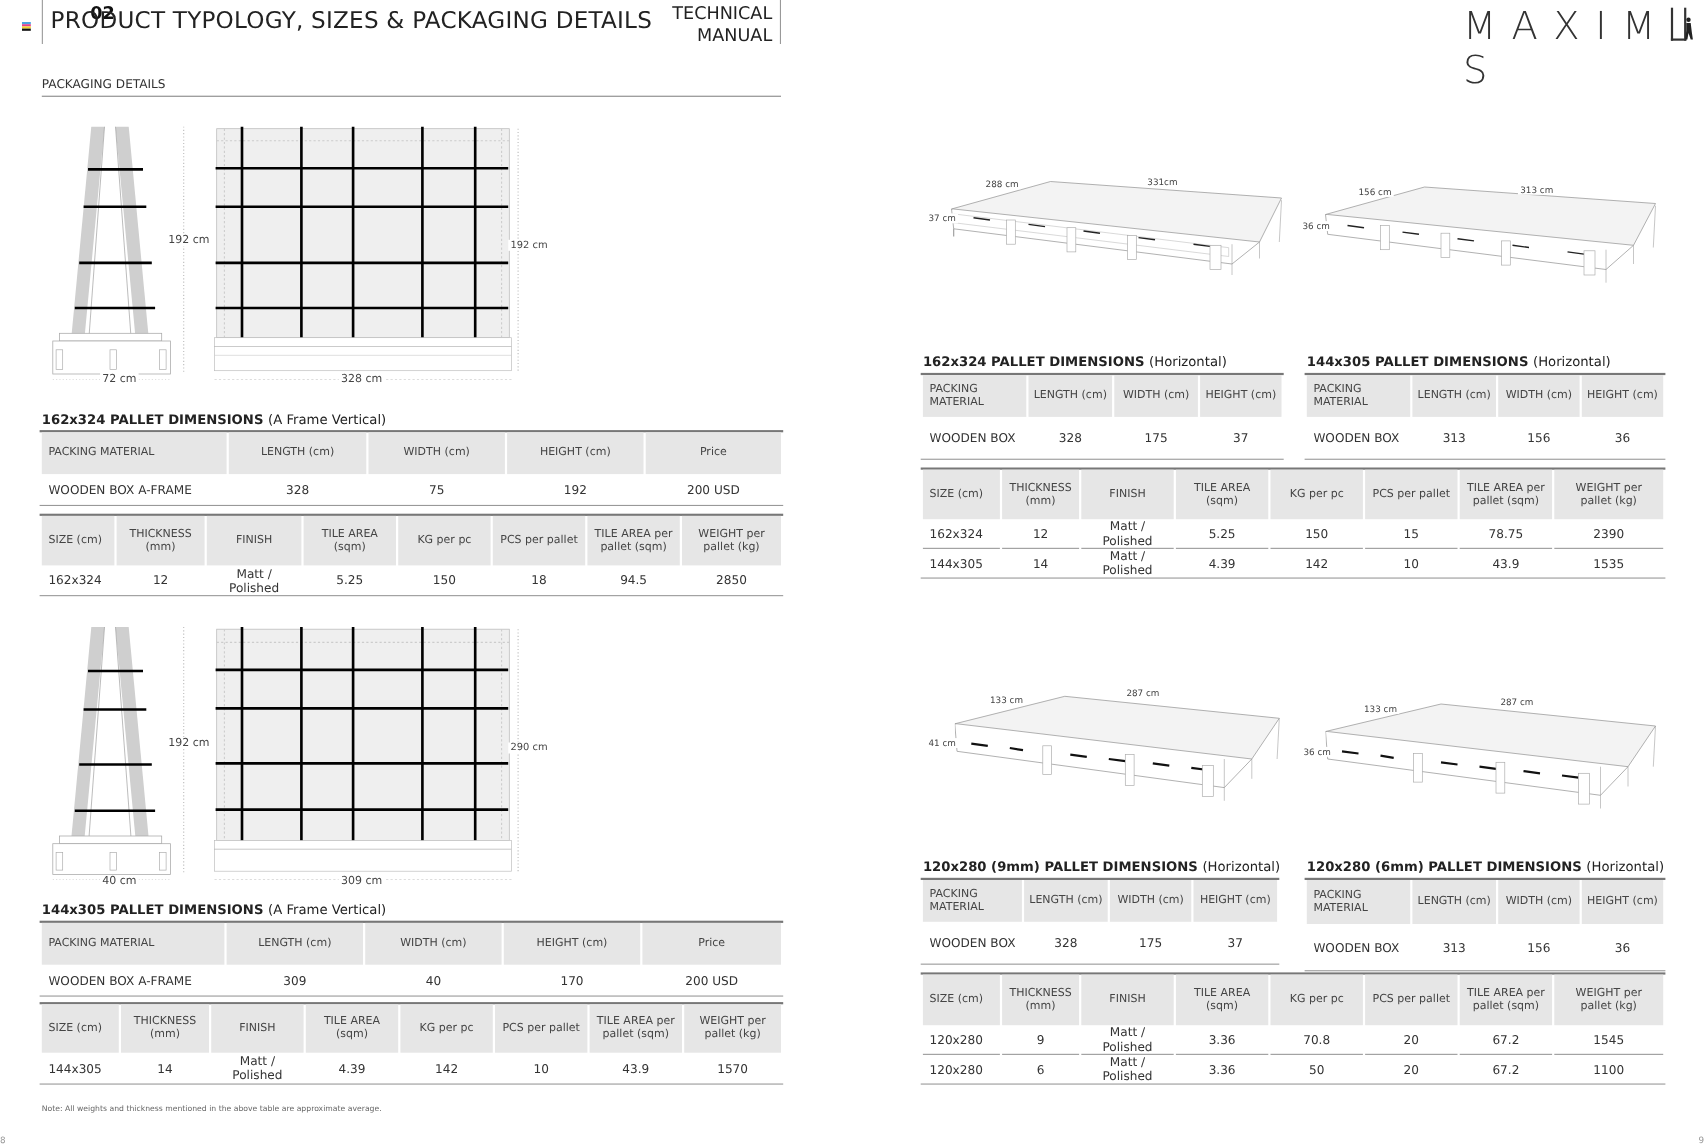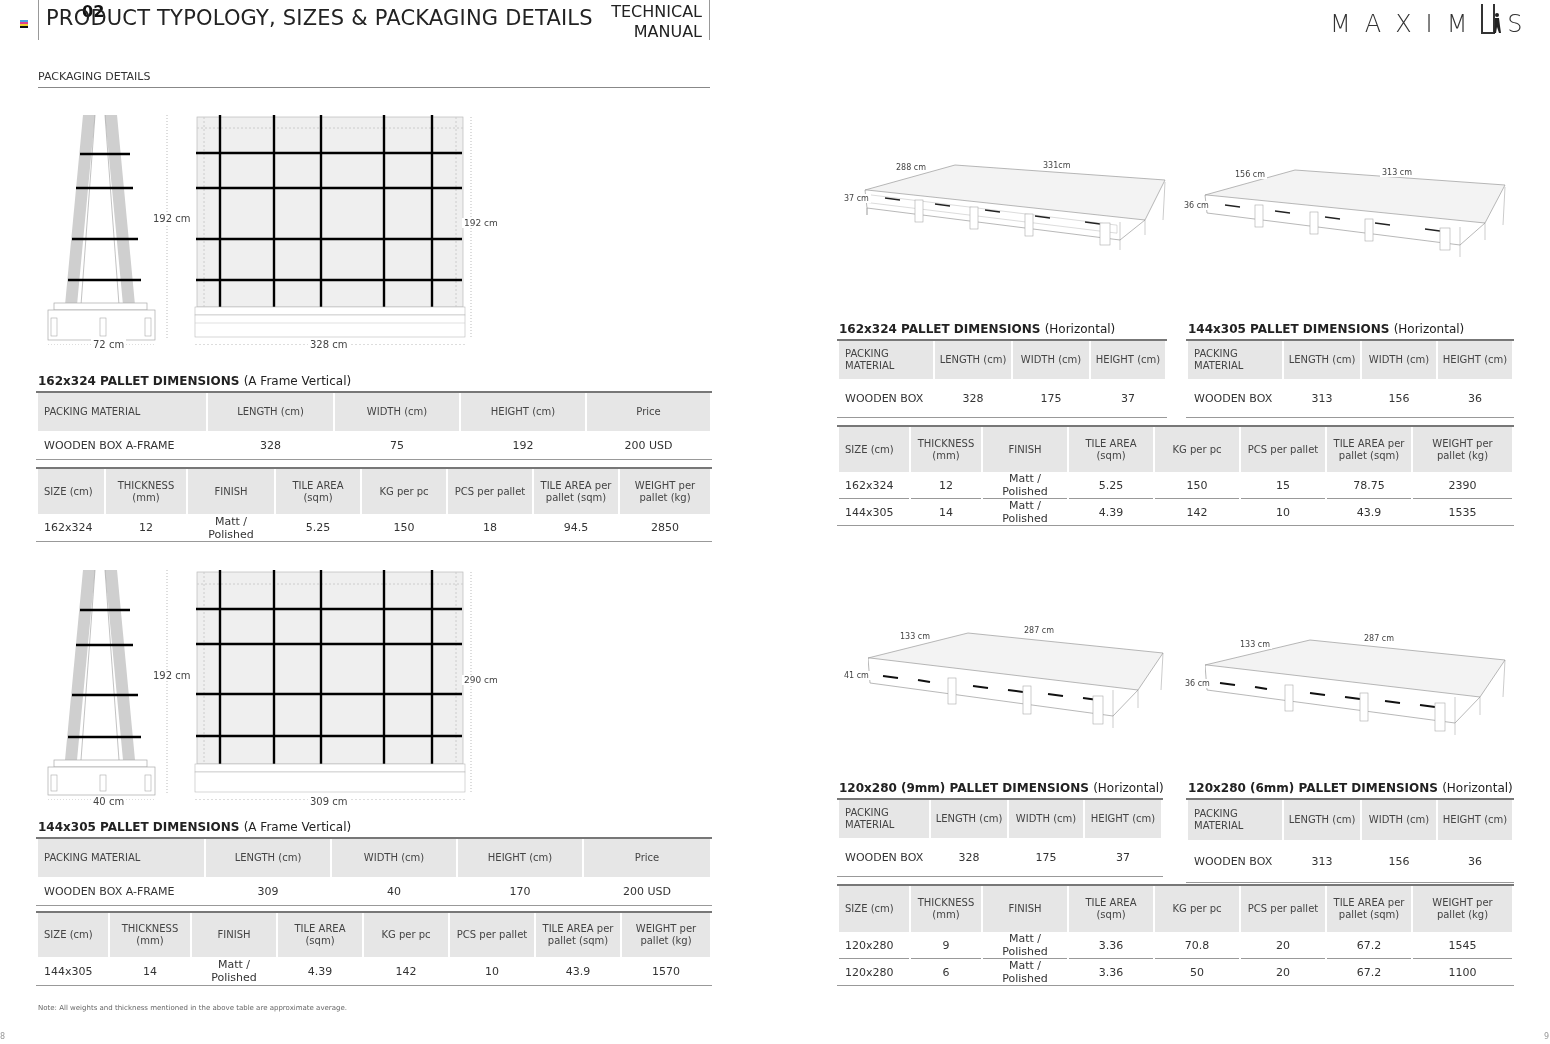--- a/index.html
+++ b/index.html
@@ -11,21 +11,21 @@
   .cmyk span { display: block; height: 2px; }
   .hdr-divider-left { position: absolute; left: 38px; top: 0; width: 1px; height: 40px; background: #999; }
   .hdr-divider-right { position: absolute; left: 709px; top: 0; width: 1px; height: 40px; background: #999; }
   .hdr-num { position: absolute; left: 46px; top: 2px; font-size: 16px; font-weight: bold; color: #111; margin-left: 36px; }
   .hdr-title { position: absolute; left: 46px; top: 6px; font-size: 21px; color: #222; letter-spacing: 0.2px; }
   .hdr-manual { position: absolute; right: 848px; top: 2px; text-align: right; font-size: 16px; line-height: 20px; color: #222; }
 
   .section-title { position: absolute; left: 38px; top: 70px; font-size: 11px; color: #333; }
   .section-rule { position: absolute; left: 38px; top: 87px; width: 672px; height: 1px; background: #888; }
 
-  .logo { position: absolute; left: 1330px; top: 4px; font-family: "DejaVu Sans", sans-serif; font-weight: 200; font-size: 24px; letter-spacing: 14px; color: #333; }
+  .logo { position: absolute; left: 1330px; top: 4px; font-family: "DejaVu Sans", sans-serif; font-weight: 200; font-size: 35px; letter-spacing: 14px; color: #333; }
   .logo .bar { display: inline-block; width: 14px; height: 30px; border: 2px solid #333; border-top: none; vertical-align: -2px; margin-right: 12px; position: relative; }
 
   
   .diag { position: absolute; }
   .dim-label { position: absolute; font-size: 10px; color: #444; white-space: nowrap; background: #fff; padding: 0 2px; }
   .dim-label.small { font-size: 8px; }
 
   
   .tbl-title { position: absolute; font-size: 12px; font-weight: bold; color: #222; white-space: nowrap; }
   .tbl-title .light { font-weight: normal; }

